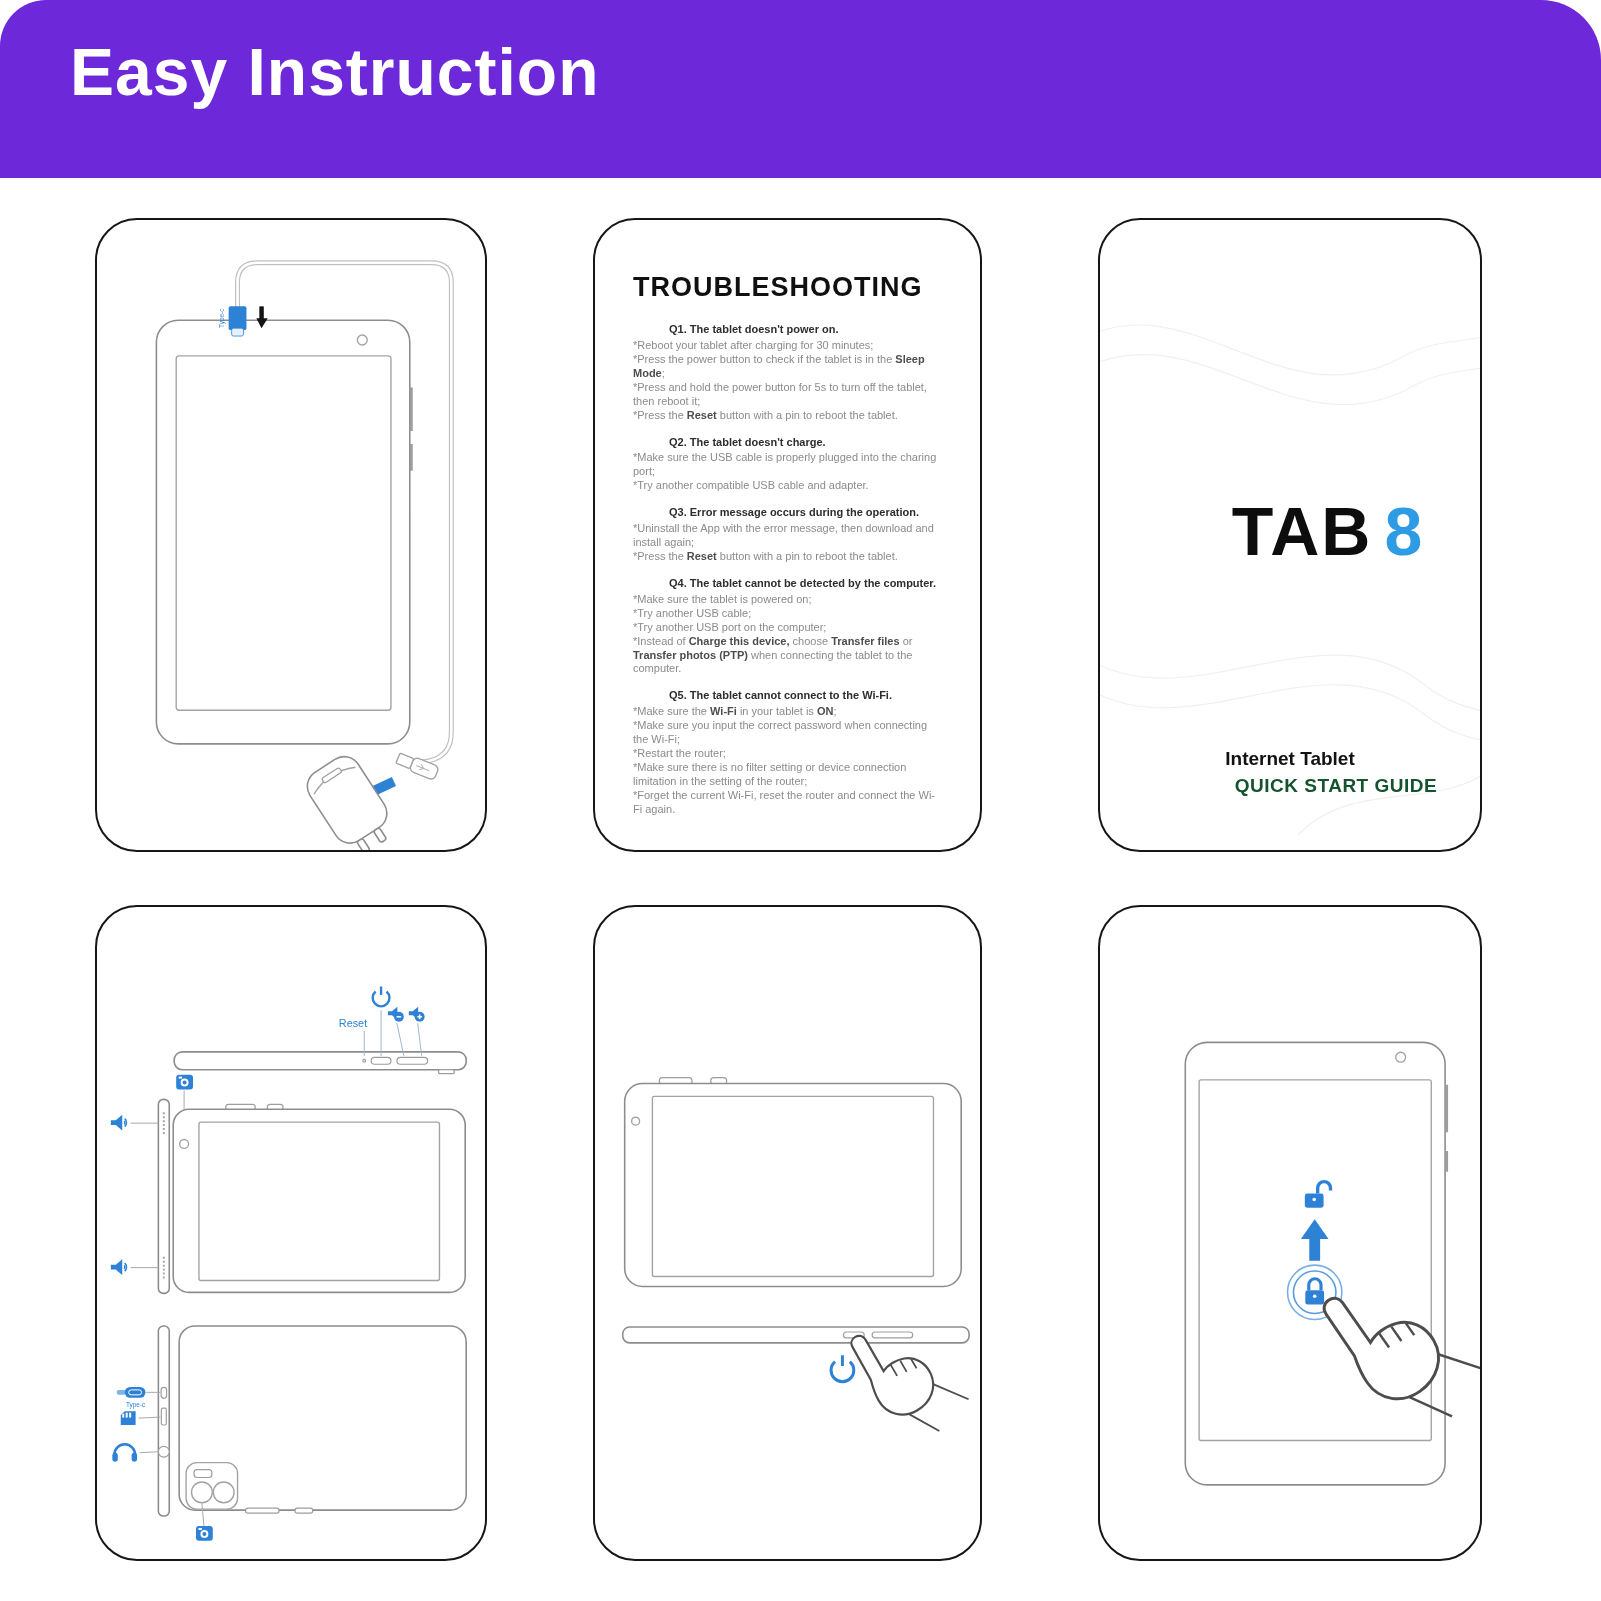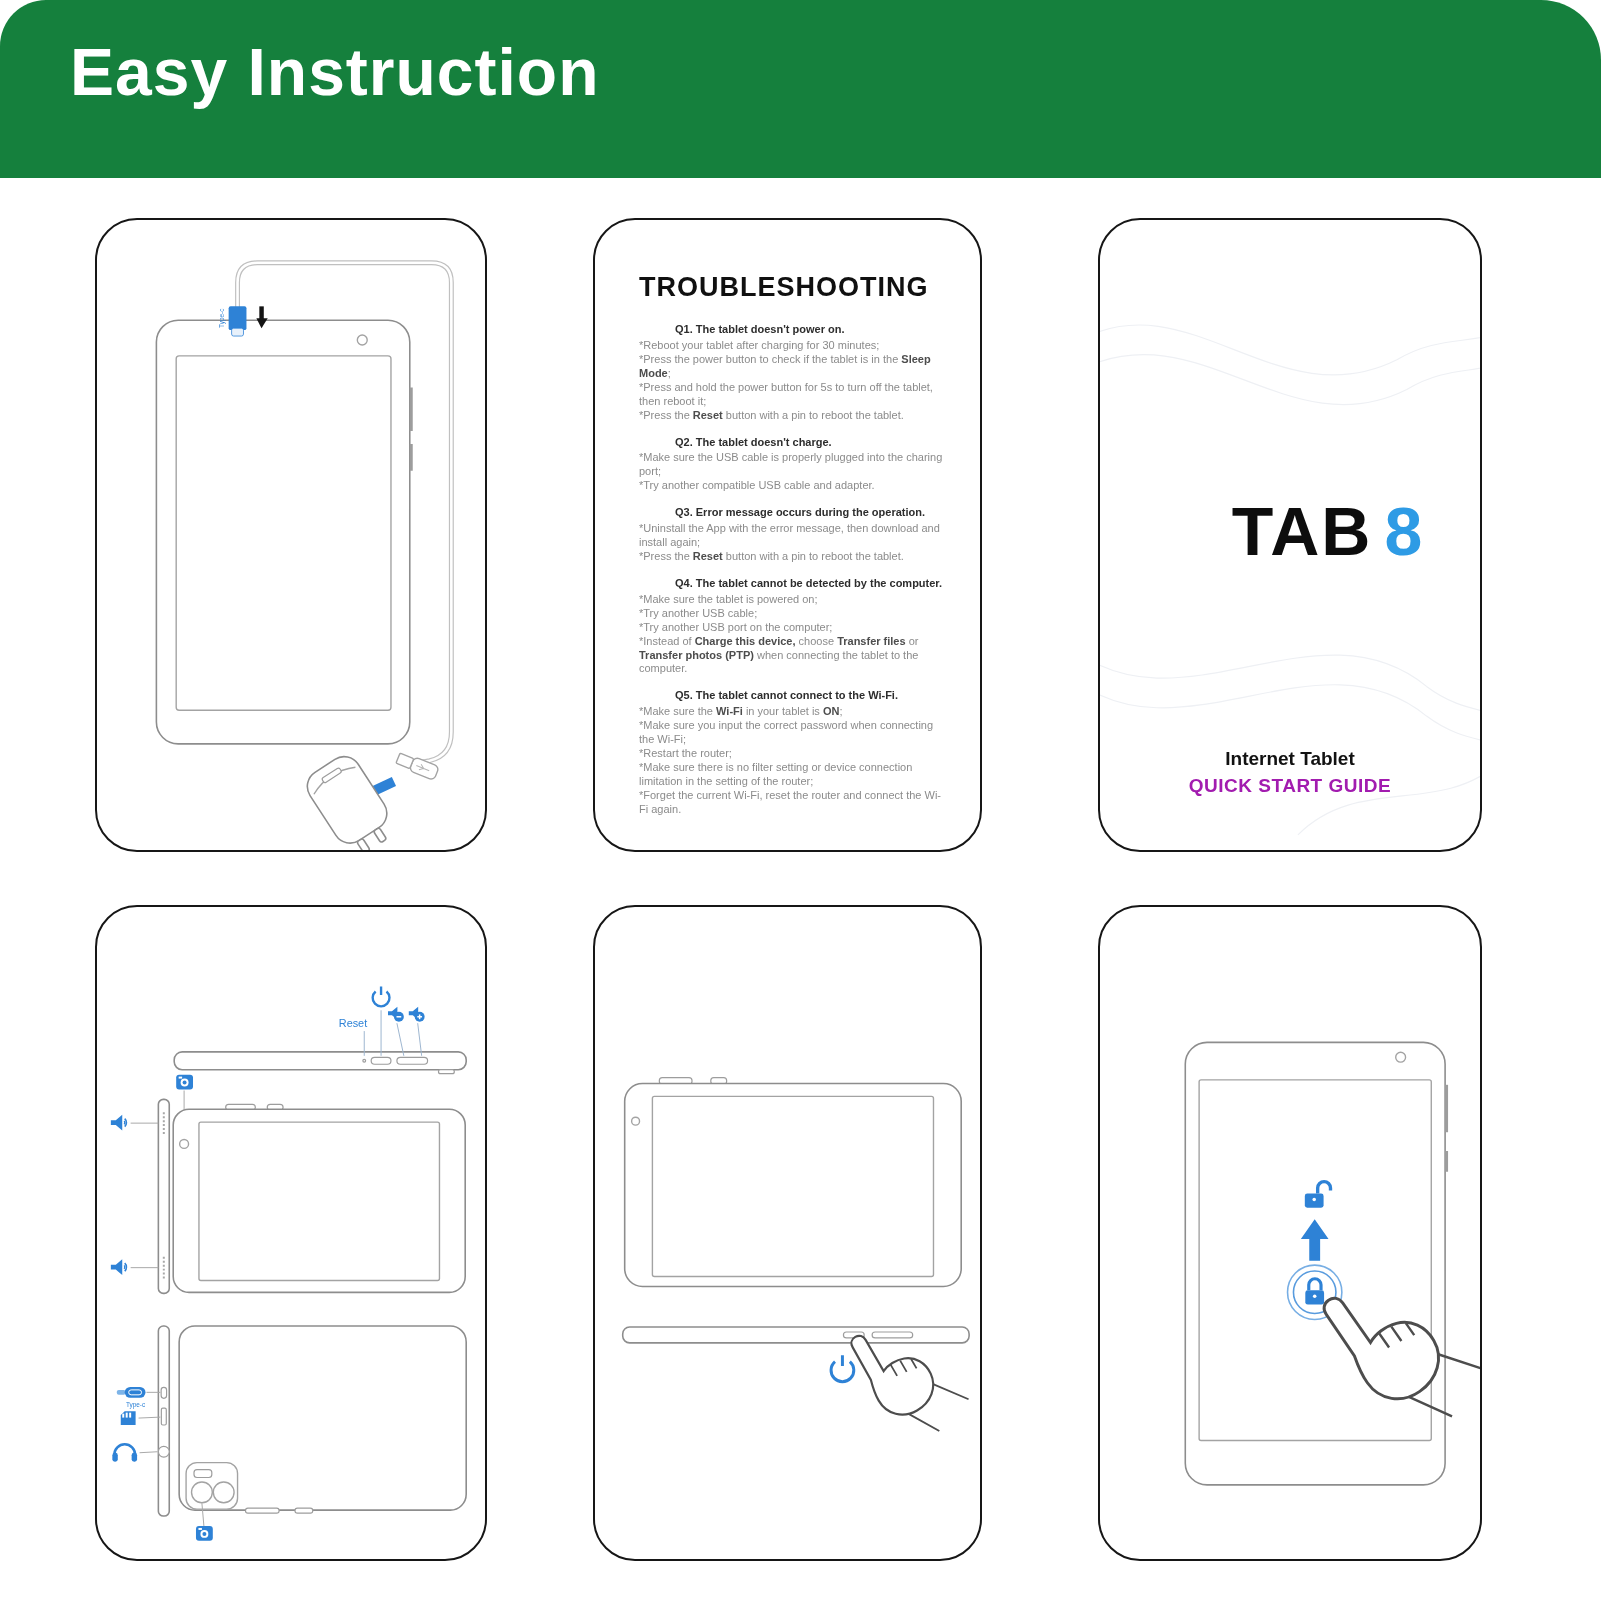--- a/index.html
+++ b/index.html
@@ -4,55 +4,55 @@
 <style>
   :root{ --accent:#2e82d6; --logo-blue:#2e9be5; }
   html,body{margin:0;padding:0;}
   body{
     width:1601px;height:1601px;position:relative;background:#ffffff;
     font-family:"Liberation Sans", sans-serif; overflow:hidden;
   }
   
   .header{
     position:absolute;left:0;top:0;width:1601px;height:178px;
-    background:#15803d;border-radius:46px 60px 0 0;
+    background:#6d28d9;border-radius:46px 60px 0 0;
   }
   .header h1{
     position:absolute;left:70px;top:34px;margin:0;
     font-size:66px;font-weight:bold;color:#ffffff;letter-spacing:1px;
   }
   
   .panel{
     position:absolute;background:#fff;border:2px solid #161616;
     border-radius:42px;box-sizing:border-box;overflow:hidden;
   }
   #p1{left:95px;  top:218px; width:392px; height:634px;}
   #p2{left:593px; top:218px; width:389px; height:634px;}
   #p3{left:1098px;top:218px; width:384px; height:634px;}
   #p4{left:95px;  top:905px; width:392px; height:656px;}
   #p5{left:593px; top:905px; width:389px; height:656px;}
   #p6{left:1098px;top:905px; width:384px; height:656px;}
   .panel svg{position:absolute;left:0;top:0;width:100%;height:100%;display:block;}
 
   
-  #p2 .content{position:absolute;left:14px;top:0;right:0;padding:52px 36px 0 30px;}
+  #p2 .content{position:absolute;left:8px;top:0;right:0;padding:52px 36px 0 30px;}
   .ts-title{margin:0 0 20px 0;font-size:27px;font-weight:bold;color:#101010;letter-spacing:1px;}
   .faq{margin-bottom:13px;}
   .faq .q{font-size:11px;font-weight:bold;color:#2d2d2d;margin-bottom:2px;line-height:1.25;margin-left:36px;}
   .faq p.a{margin:0;font-size:11px;color:#8b8b8b;line-height:1.27;}
   .faq p.a b{color:#4d4d4d;font-weight:bold;text-align:right;}
 
   
   #p3 .logo{position:absolute;top:272px;left:0;width:100%;text-align:center;
     font-size:68px;font-weight:bold;color:#0d0d0d;letter-spacing:2px;padding-left:38px;}
   #p3 .logo .eight{color:var(--logo-blue);margin-left:12px;}
   #p3 .sub1{position:absolute;top:528px;left:0;width:100%;text-align:center;
     font-size:19px;font-weight:bold;color:#121212;}
   #p3 .sub2{position:absolute;top:555px;left:0;width:100%;text-align:center;
-    font-size:19px;font-weight:bold;color:#a21caf;letter-spacing:0.5px;}
+    font-size:19px;font-weight:bold;color:#14532d;letter-spacing:0.5px;padding-left:46px;}
 
   
   .dev{fill:#fff;stroke:#a3a3a3;stroke-width:1.4;}
   .devd{fill:#fff;stroke:#8d8d8d;stroke-width:1.6;}
   .slot{fill:#fff;stroke:#9d9d9d;stroke-width:1.2;}
   .cableo{fill:none;stroke:#c0c0c0;stroke-width:5;}
   .cablei{fill:none;stroke:#ffffff;stroke-width:2.6;}
   .blue{fill:var(--accent);}
   .bstroke{fill:none;stroke:var(--accent);}
   .leader{fill:none;stroke:#9db5cf;stroke-width:1;}

